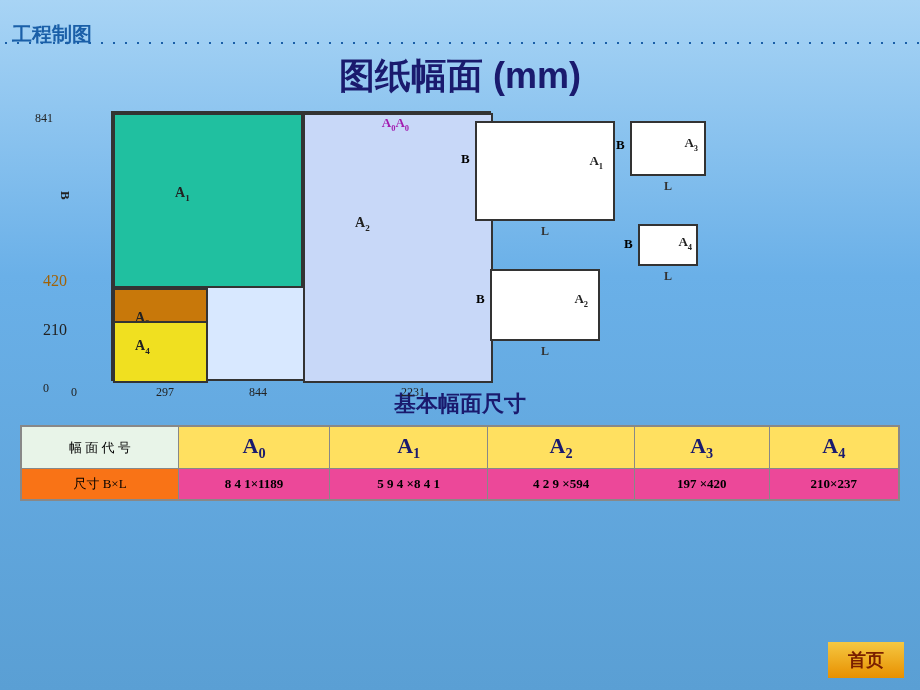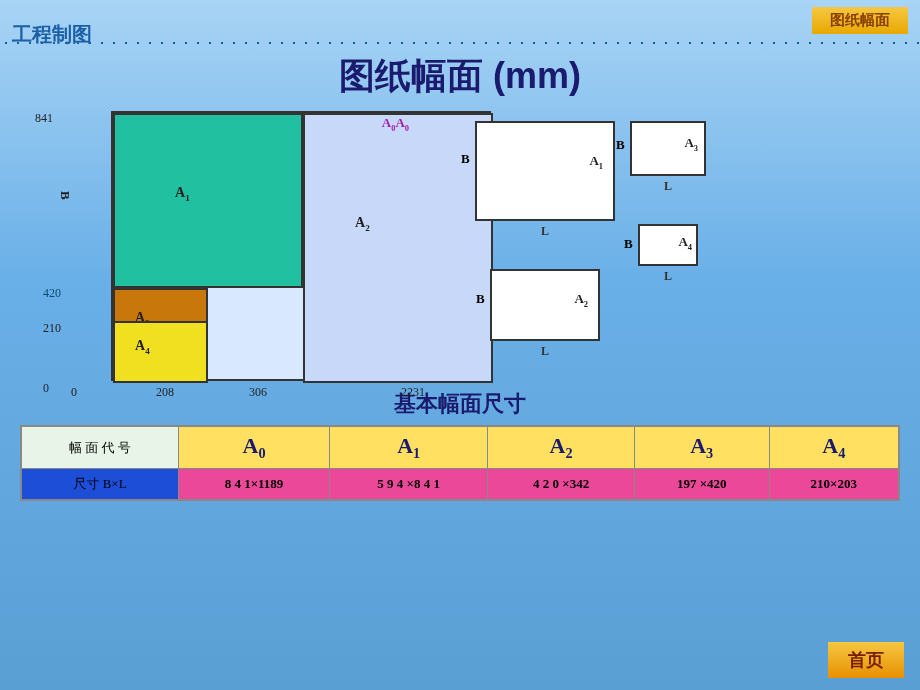--- a/index.html
+++ b/index.html
@@ -222,21 +222,21 @@
       font-family: 'Times New Roman', serif;
       background: #ffe060;
       color: #1a1a6e;
     }
     .data-table tbody tr td {
       background: #e8f0ff;
       font-size: 13px;
       font-family: 'SimSun', serif;
     }
     .data-table tbody tr td.label-cell {
-      background: #1d4ed8;
+      background: #f97316;
       font-size: 13px;
     }
     .data-table tbody tr td.size-cell {
       font-size: 13px;
       font-weight: bold;
       background: #ec4899;
     }
 
     
     .home-button {
@@ -256,36 +256,35 @@
     sub {
       font-size: 0.65em;
       vertical-align: sub;
     }
   </style>
 </head>
 <body>
 
 <div class="header">
   <div class="header-title">工程制图</div>
-  <div class="header-badge">图纸幅面</div>
 </div>
 
 <div class="dot-divider"></div>
 
 <div class="main-title">图纸幅面 (mm)</div>
 
 <div class="content">
 
   <div class="left-diagram">
 
     <div style="position:relative; margin-left:36px; margin-top:0;">
 
       <div style="position:absolute; left:-36px; top:0; font-size:12px; color:#222; font-family:'SimSun',serif;">841</div>
-      <div style="position:absolute; left:-28px; top:175px; font-size:12px; color:#0c4a6e; font-family:'SimSun',serif;">420</div>
-      <div style="position:absolute; left:-28px; top:210px; font-size:12px; color:#222; font-family:'SimSun',serif;">210</div>
+      <div style="position:absolute; left:-28px; top:161px; font-size:16px; color:#a16207; font-family:'SimSun',serif;">420</div>
+      <div style="position:absolute; left:-28px; top:210px; font-size:16px; color:#222; font-family:'SimSun',serif;">210</div>
       <div style="position:absolute; left:-28px; top:270px; font-size:12px; color:#222; font-family:'SimSun',serif;">0</div>
 
       <div style="position:absolute; left:-14px; top:80px; font-size:13px; font-weight:bold; color:#222; font-family:'Times New Roman',serif; writing-mode:vertical-rl; text-orientation:mixed;">B</div>
 
       <div class="coord-diagram">
 
         <div class="rect-a0">
 
           <div class="rect-a1">
             <span class="rect-label" style="top:70px; left:60px;">A<sub>1</sub></span>
@@ -301,22 +300,22 @@
 
           <div class="rect-a4">
             <span class="rect-label" style="top:15px; left:20px;">A<sub>4</sub></span>
           </div>
 
           <span style="position:absolute; top:2px; right:80px; font-size:13px; font-weight:bold; color:#a21caf; font-family:'Times New Roman',serif;">A<sub>0</sub>A<sub>0</sub></span>
         </div>
       </div>
 
       <div style="position:absolute; left:0; top:274px; font-size:12px; color:#222; font-family:'SimSun',serif;">0</div>
-      <div style="position:absolute; left:85px; top:274px; font-size:12px; color:#222; font-family:'SimSun',serif;">208</div>
-      <div style="position:absolute; left:178px; top:274px; font-size:12px; color:#222; font-family:'SimSun',serif;">306</div>
+      <div style="position:absolute; left:85px; top:274px; font-size:12px; color:#222; font-family:'SimSun',serif;">297</div>
+      <div style="position:absolute; left:178px; top:274px; font-size:12px; color:#222; font-family:'SimSun',serif;">844</div>
       <div style="position:absolute; left:330px; top:274px; font-size:12px; color:#222; font-family:'SimSun',serif;">2231</div>
     </div>
   </div>
 
   <div class="right-diagrams">
 
     <div class="diagram-col">
 
       <div class="small-diagram" style="position:relative;">
         <div style="position:relative;">
@@ -376,20 +375,20 @@
       <th class="header-cell-size"><b>A</b><sub>2</sub></th>
       <th class="header-cell-size"><b>A</b><sub>3</sub></th>
       <th class="header-cell-size"><b>A</b><sub>4</sub></th>
     </tr>
   </thead>
   <tbody>
     <tr>
       <td class="label-cell">尺寸 B×L</td>
       <td class="size-cell">8 4 1×1189</td>
       <td class="size-cell">5 9 4 ×8 4 1</td>
-      <td class="size-cell">4 2 0 ×342</td>
+      <td class="size-cell">4 2 9 ×594</td>
       <td class="size-cell">197 ×420</td>
-      <td class="size-cell">210×203</td>
+      <td class="size-cell">210×237</td>
     </tr>
   </tbody>
 </table>
 
 <button class="home-button">首页</button>
 
 </body></html>

